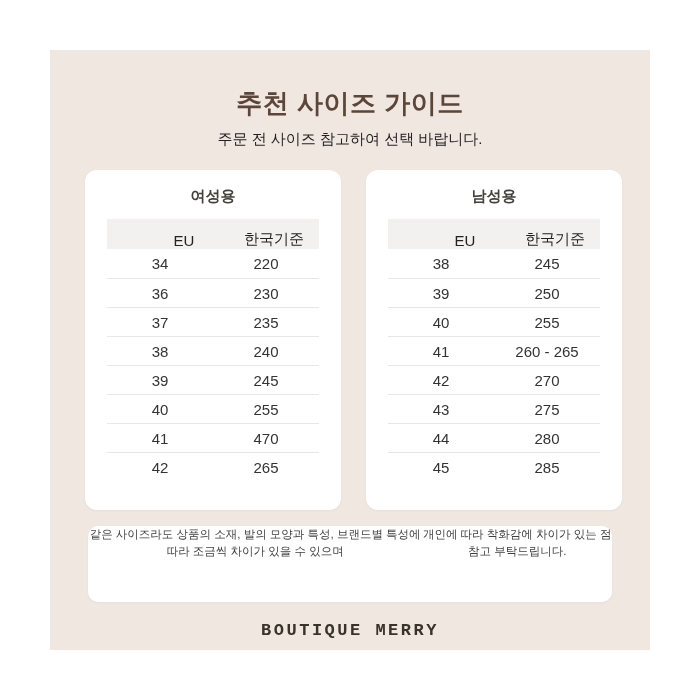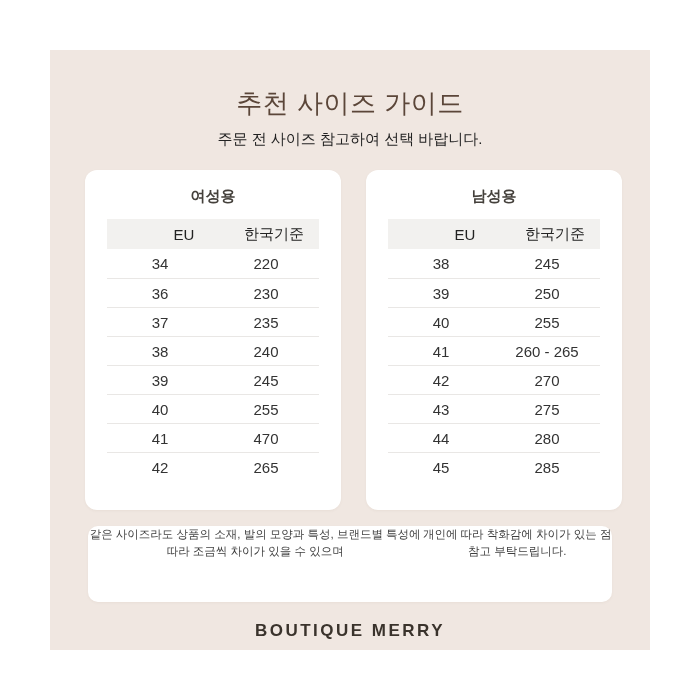--- a/index.html
+++ b/index.html
@@ -25,21 +25,21 @@
     left:50px;top:50px;
     width:600px;height:600px;
     background:var(--panel);
   }
   .title-block{
     padding-top:36px;
     text-align:center;
   }
   .page-title{
     font-size:26px;
-    font-weight:400;
+    font-weight:700;
     color:var(--title);
     letter-spacing:0.5px;
   }
   .page-subtitle{
     margin-top:9px;
     font-size:15px;
     color:#222222;
   }
   .cards{
     display:flex;
@@ -64,21 +64,21 @@
     height:20px;
     line-height:20px;
   }
   .size-table{
     margin-top:13px;
   }
   .t-head{
     display:flex;
     background:var(--table-header-bg);
     height:30px;
-    align-items:center;
+    align-items:flex-end;
     padding-left:32px;
   }
   .t-head .t-cell{
     font-weight:500;
     color:#222222;
   }
   .t-row{
     display:flex;
     height:29px;
     align-items:center;
@@ -105,21 +105,21 @@
     text-align:center;
   }
   .note-line{
     font-size:11.5px;
     line-height:17px;
     color:#3f3f3f;
   }
   .brand{
     margin-top:19px;
     text-align:center;
-    font-family:Liberation Sans, sans-serif;
+    font-family:Liberation Mono, monospace;
     font-weight:700;
     font-size:17px;
     letter-spacing:2.5px;
     color:var(--brand);
   }
 </style>
 </head>
 <body>
 
 <div class="panel">

